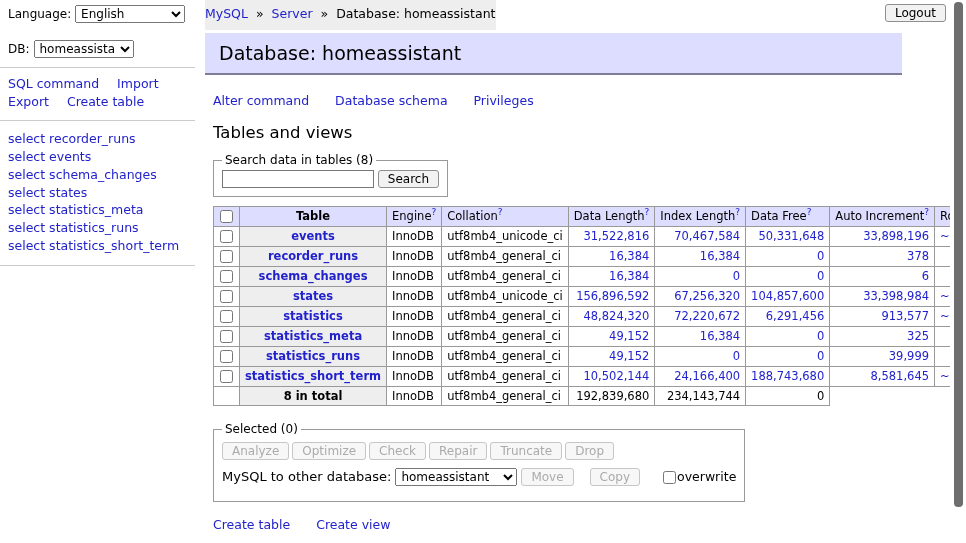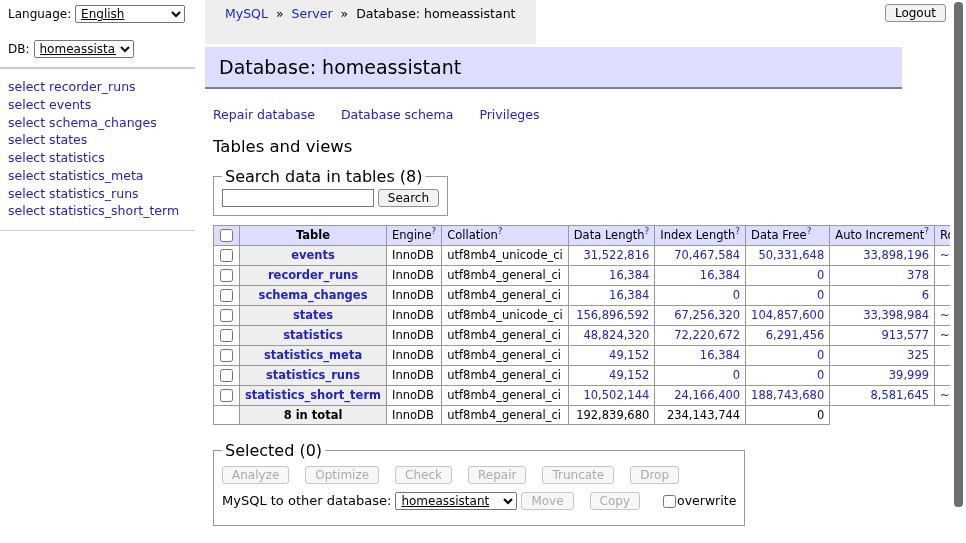--- a/index.html
+++ b/index.html
@@ -7,39 +7,39 @@
   body {
     width:966px; height:543px; overflow:hidden; position:relative;
     font-family:"DejaVu Sans", sans-serif; font-size:13px; color:#000; background:#fff;
   }
   a { color:#2222cc; text-decoration:none; cursor:pointer; }
 
   
   .sidebar { position:absolute; left:0; top:0; width:195px; }
   .lang-row { padding:5px 8px 4px; font-size:12px; white-space:nowrap; }
   .lang-row select { width:110px; }
-  select { font-family:inherit; font-size:12px; padding:0 1px;text-decoration:underline; }
+  select { font-family:inherit; font-size:12px; padding:0 1px; }
   .logo {
     background:#eeeeee; border-bottom:1px solid #bbb; margin:6px 0 0;
     padding:9px 12px; font-size:19px; color:#777; font-weight:normal;
   }
   .logo .logo-name { font-style:italic; }
   .logo .logo-version { font-size:11px; font-style:normal; color:#777; }
   .db-row { padding:13px 8px 9px; font-size:12px; white-space:nowrap; }
   .db-row select { width:100px; margin-left:4px; }
   .sep { border:0; border-top:1px solid #ccc; margin:0; }
   .menu-links { padding:7px 8px 9px; font-size:12.5px; line-height:1.45; }
   .menu-links a { margin-right:18px; white-space:nowrap; }
   .table-links { padding:9px 8px 10px; font-size:12.5px; }
   .table-links a { display:block; line-height:1.42; }
 
   
   .breadcrumb {
     display:inline-block; background:#eeeeee; margin-left:205px;
-    padding:0 20px; height:44px; line-height:27px; font-size:12.5px; white-space:nowrap;
+    padding:0 0; height:30px; line-height:27px; font-size:12.5px; white-space:nowrap;
   }
   .breadcrumb .crumb-sep { color:#000; margin:0 4px; }
   .logout-btn { position:absolute; top:4px; right:20px; }
   button {
     font-family:inherit; font-size:12px; color:#000;
     background:#f2f2f2; border:1px solid #8f8f8f; border-radius:3px; padding:1px 9px;
   }
   button.disabled { color:#ababab; border-color:#c6c6c6; background:#f7f7f7; }
 
   
@@ -49,21 +49,21 @@
     margin:3px 0 18px; padding:9px 14px; font-size:19px; font-weight:normal;
   }
   .content-inner { padding-left:8px; }
   .db-actions { margin:0; font-size:12.5px; }
   .db-actions a { margin-right:22px; }
   h3 { font-size:16.5px; font-weight:normal; margin:15px 0 9px; }
 
   fieldset {
     display:inline-block; border:1px solid #999; margin:2px 0 0; padding:3px 8px 8px; font-size:12px;
   }
-  legend { font-size:16px; padding:0 3px; }
+  legend { font-size:12px; padding:0 3px; }
   .search-input { width:152px; font-size:12px; padding:1px 3px; border:1px solid #777; }
 
   
   table { border-collapse:collapse; margin-top:9px; font-size:11.5px; line-height:1.25; }
   td, th { border:1px solid #999; padding:2px 5px; white-space:nowrap; }
   thead td, thead th { background:#ddddff; font-weight:normal; text-align:left; }
   thead th { text-align:center; font-weight:bold; }
   tbody th { background:#eeeeee; text-align:center; }
   tbody th a { font-weight:bold; }
   sup { font-size:9px; line-height:0; }
@@ -74,21 +74,21 @@
   .col-collation { min-width:94px; }
   .col-dlen { min-width:66px; }
   .col-ilen { min-width:68px; }
   .col-dfree { min-width:62px; }
   .col-ai { min-width:76px; }
   .col-rows { min-width:54px; }
 
   
   .selected-fieldset { margin-top:16px; padding-bottom:15px; }
   .bulk-buttons { margin:3px 0 8px; }
-  .bulk-buttons button { margin-right:16px;text-align:center; }
+  .bulk-buttons button { margin-right:3px;text-align:center; }
   .move-row { font-size:13px; white-space:nowrap; }
   .move-row select { width:122px; margin:0 4px; }
   .move-row button { margin-right:16px; }
   .overwrite-wrap { margin-left:6px; font-size:12.5px; }
 
   .create-links { margin:15px 0 0; font-size:12.5px; }
   .create-links a { margin-right:22px; }
 
   
   .scroll-track { position:absolute; right:0; top:0; width:16px; height:543px; background:#fff; }
@@ -110,29 +110,32 @@
 
 
   <div class="db-row">
     <span>DB:</span><select>
       <option>homeassistant</option>
     </select>
   </div>
 
   <hr class="sep">
 
+  <div class="menu-links">
+    <a href="#">SQL command</a><a href="#">Import</a><br>
+    <a href="#">Export</a><a href="#">Create table</a>
+  </div>
 
   <hr class="sep">
 
   <div class="table-links">
     <a href="#">select recorder_runs</a>
     <a href="#">select events</a>
     <a href="#">select schema_changes</a>
     <a href="#">select states</a>
-    <a href="#">select statistics</a>
     <a href="#">select statistics_meta</a>
     <a href="#">select statistics_runs</a>
     <a href="#">select statistics_short_term</a>
   </div>
 
   <hr class="sep">
 </div>
 
 
 <div class="breadcrumb">
@@ -144,21 +147,21 @@
 </div>
 
 <button class="logout-btn">Logout</button>
 
 
 <div class="content">
   <h2 class="page-title">Database: homeassistant</h2>
 
   <div class="content-inner">
     <p class="db-actions">
-      <a href="#">Repair database</a>
+      <a href="#">Alter command</a>
       <a href="#">Database schema</a>
       <a href="#">Privileges</a>
     </p>
 
     <h3>Tables and views</h3>
 
     <fieldset>
       <legend>Search data in tables (8)</legend>
       <input type="text" class="search-input" value="" style="">
       <button>Search</button>

